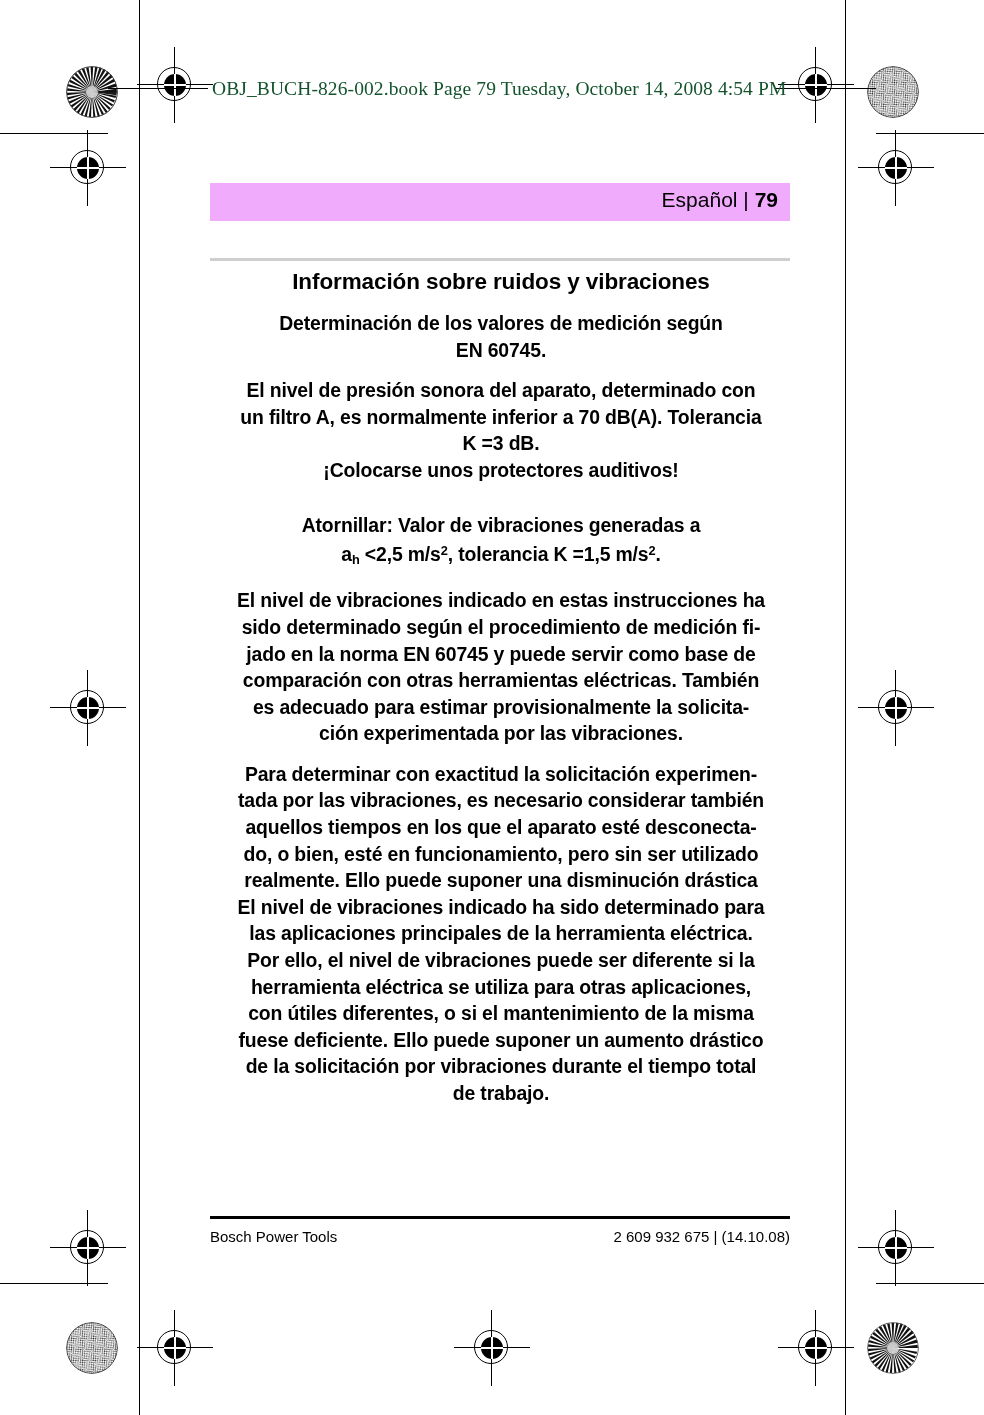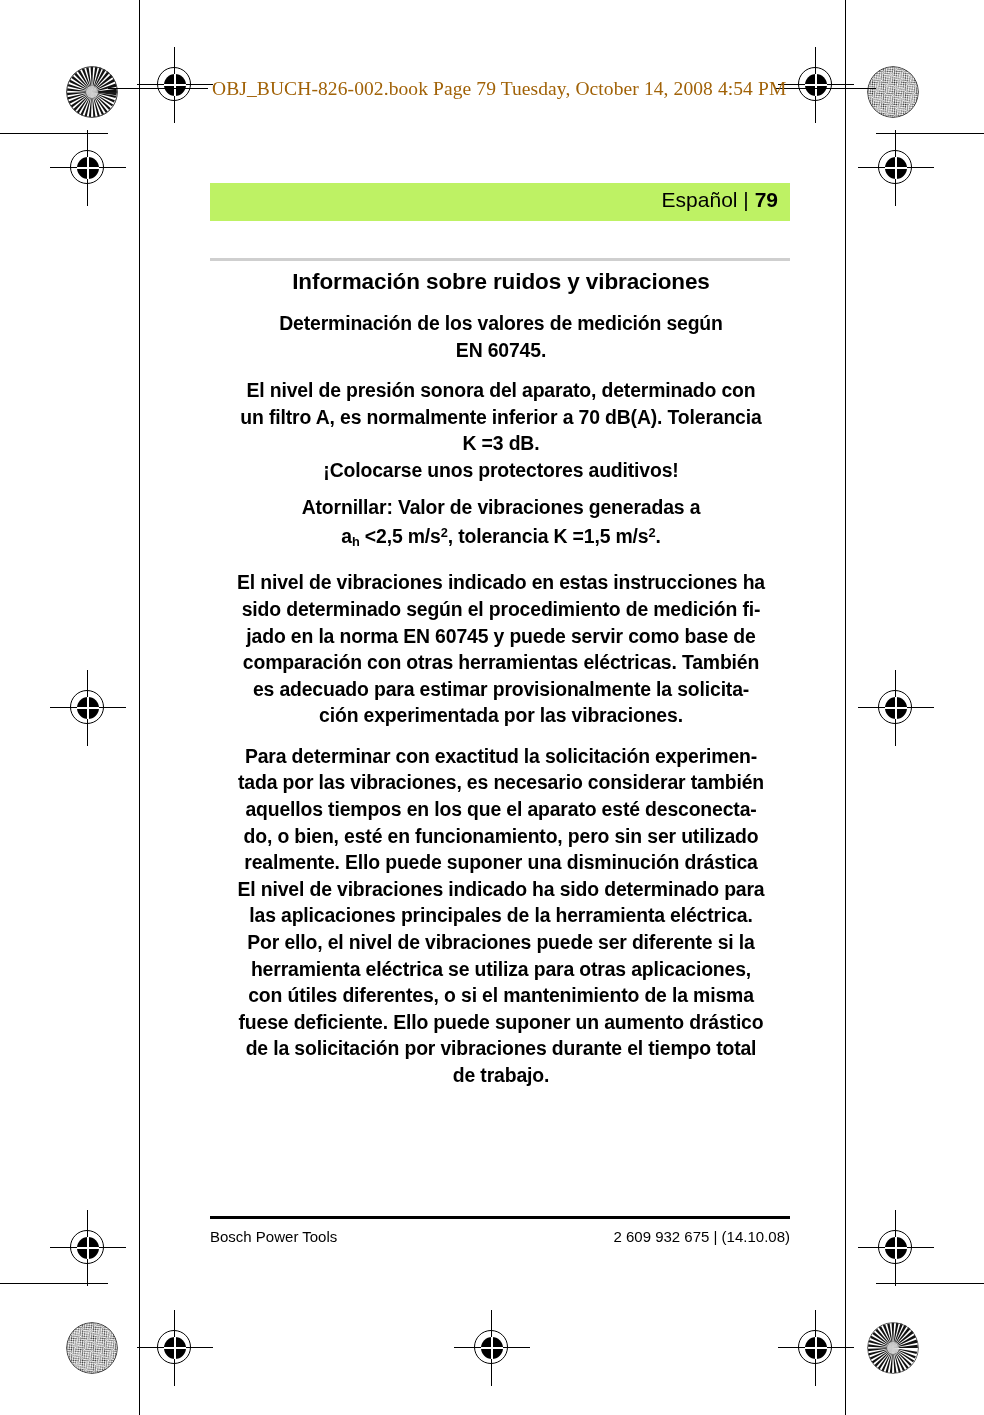--- a/index.html
+++ b/index.html
@@ -104,39 +104,39 @@
 
   
   .sluglabel {
     position: absolute;
     left: 212px;
     top: 78px;
     font-family: "Liberation Serif", serif;
     font-size: 19.5px;
     letter-spacing: 0.1px;
     white-space: nowrap;
-    color: #a16207;
+    color: #14532d;
   }
 
   
   .page {
     position: absolute;
     left: 210px;
     top: 0;
     width: 580px;
     height: 1415px;
   }
 
   .running-head {
     position: absolute;
     left: 0;
     top: 183px;
     width: 580px;
     height: 38px;
-    background: #bef264;
+    background: #f0abfc;
     box-sizing: border-box;
   }
   .running-head-inner {
     position: absolute;
     right: 12px;
     top: 5px;
     font-family: "Liberation Sans", sans-serif;
     font-size: 21px;
     color: #000;
     white-space: nowrap;
@@ -178,21 +178,21 @@
     font-size: 19.4px;
     line-height: 26.6px;
     letter-spacing: -0.15px;
     color: #000;
     white-space: pre-line;
     font-weight: bold;
   }
   p.para.tight { margin-bottom: 0; }
   p.para.bold {
     font-weight: bold;
-    margin-bottom: 10px;
+    margin-bottom: 28px;
   }
   sub { font-size: 0.66em; vertical-align: -0.22em; }
   sup { font-size: 0.66em; vertical-align: 0.45em; }
 
   
   .footer-rule {
     position: absolute;
     left: 0;
     top: 1216px;
     width: 580px;

